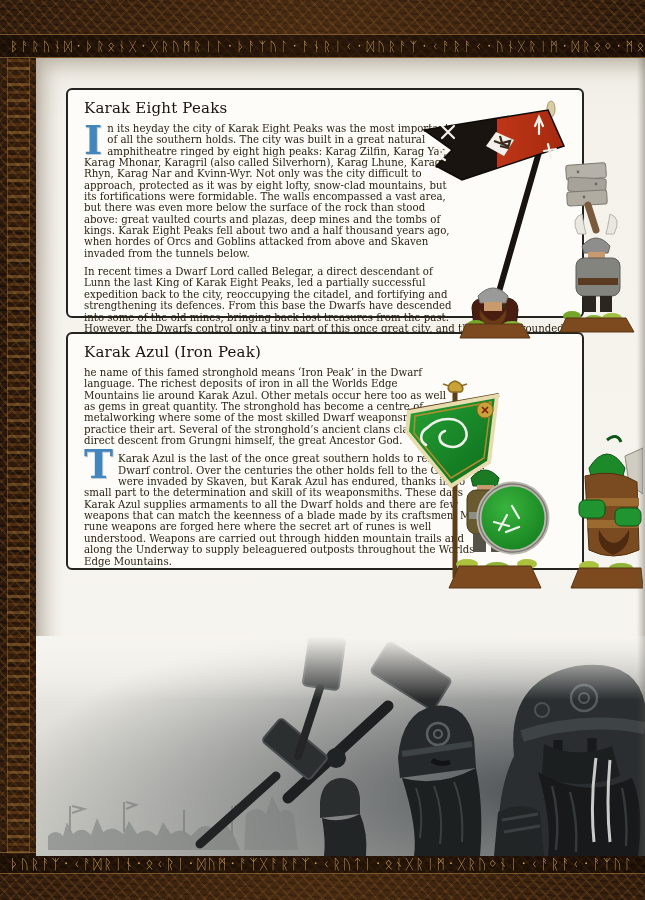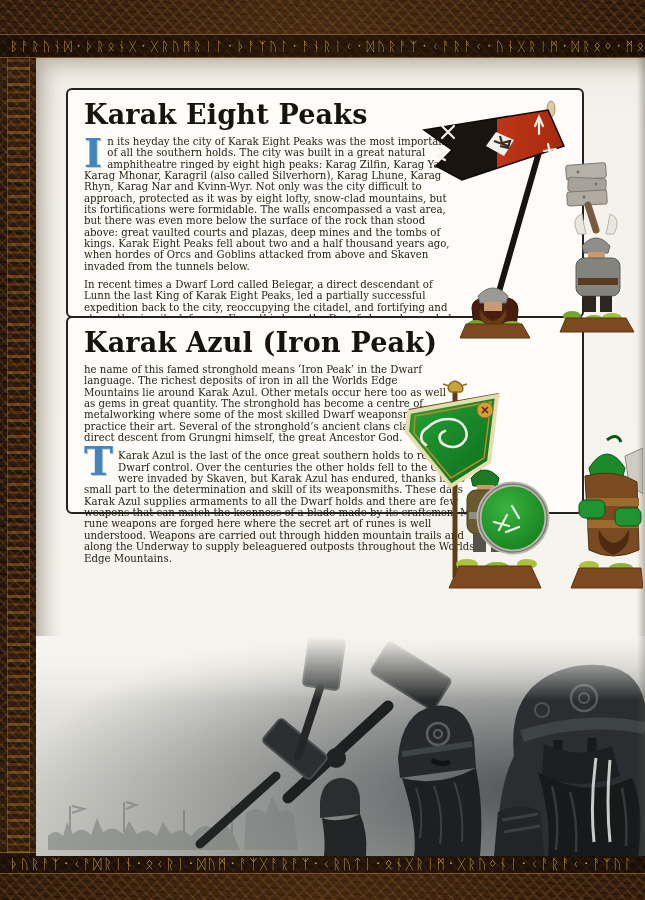--- a/index.html
+++ b/index.html
@@ -31,22 +31,22 @@
   .paper { position:absolute; left:36px; top:58px; width:609px; height:798px;
     background:linear-gradient(180deg,#efece4,#f5f2ec 8%,#f6f4ee 70%,#eceae2);
     box-shadow: inset 10px 8px 18px rgba(70,45,20,.28), inset 0 -4px 10px rgba(60,50,30,.15); }
   .paper::after { content:""; position:absolute; top:0; bottom:0; right:0; width:8px;
     background:linear-gradient(90deg, rgba(0,0,0,0), rgba(90,88,80,.3)); }
 
   
   .tbox { position:absolute; left:30px; width:518px; background:#fdfcf8;
     border:2px solid #23231f; border-radius:6px; padding:8px 14px 6px 14px; }
   #box1 { top:30px; height:230px; }
-  #box2 { top:258px; height:198px; }
-  .title { font-family:"DejaVu Serif", serif; font-weight:bold; font-size:27px;
+  #box2 { top:274px; height:238px; }
+  .title { font-family:"DejaVu Serif", serif; font-weight:normal; font-size:15px;
     letter-spacing:.2px; color:#17130d; margin:1px 0 6px 2px; }
   .body { font-size:10.2px; line-height:11.35px; color:#2b2214; margin:0 0 7px 2px; }
   .dropcap { float:left; font-weight:bold; font-size:39px; line-height:31px;
     color:#4286bd; padding:2px 5px 0 0; text-shadow:1px 1px 0 rgba(25,65,105,.25); }
   .sp { float:right; }
   #sp1  { width:112px; height:198px; }
   #sp2a { width:115px; height:80px; }
   #sp2b { width:75px;  height:122px; clear:right; }
 
   

